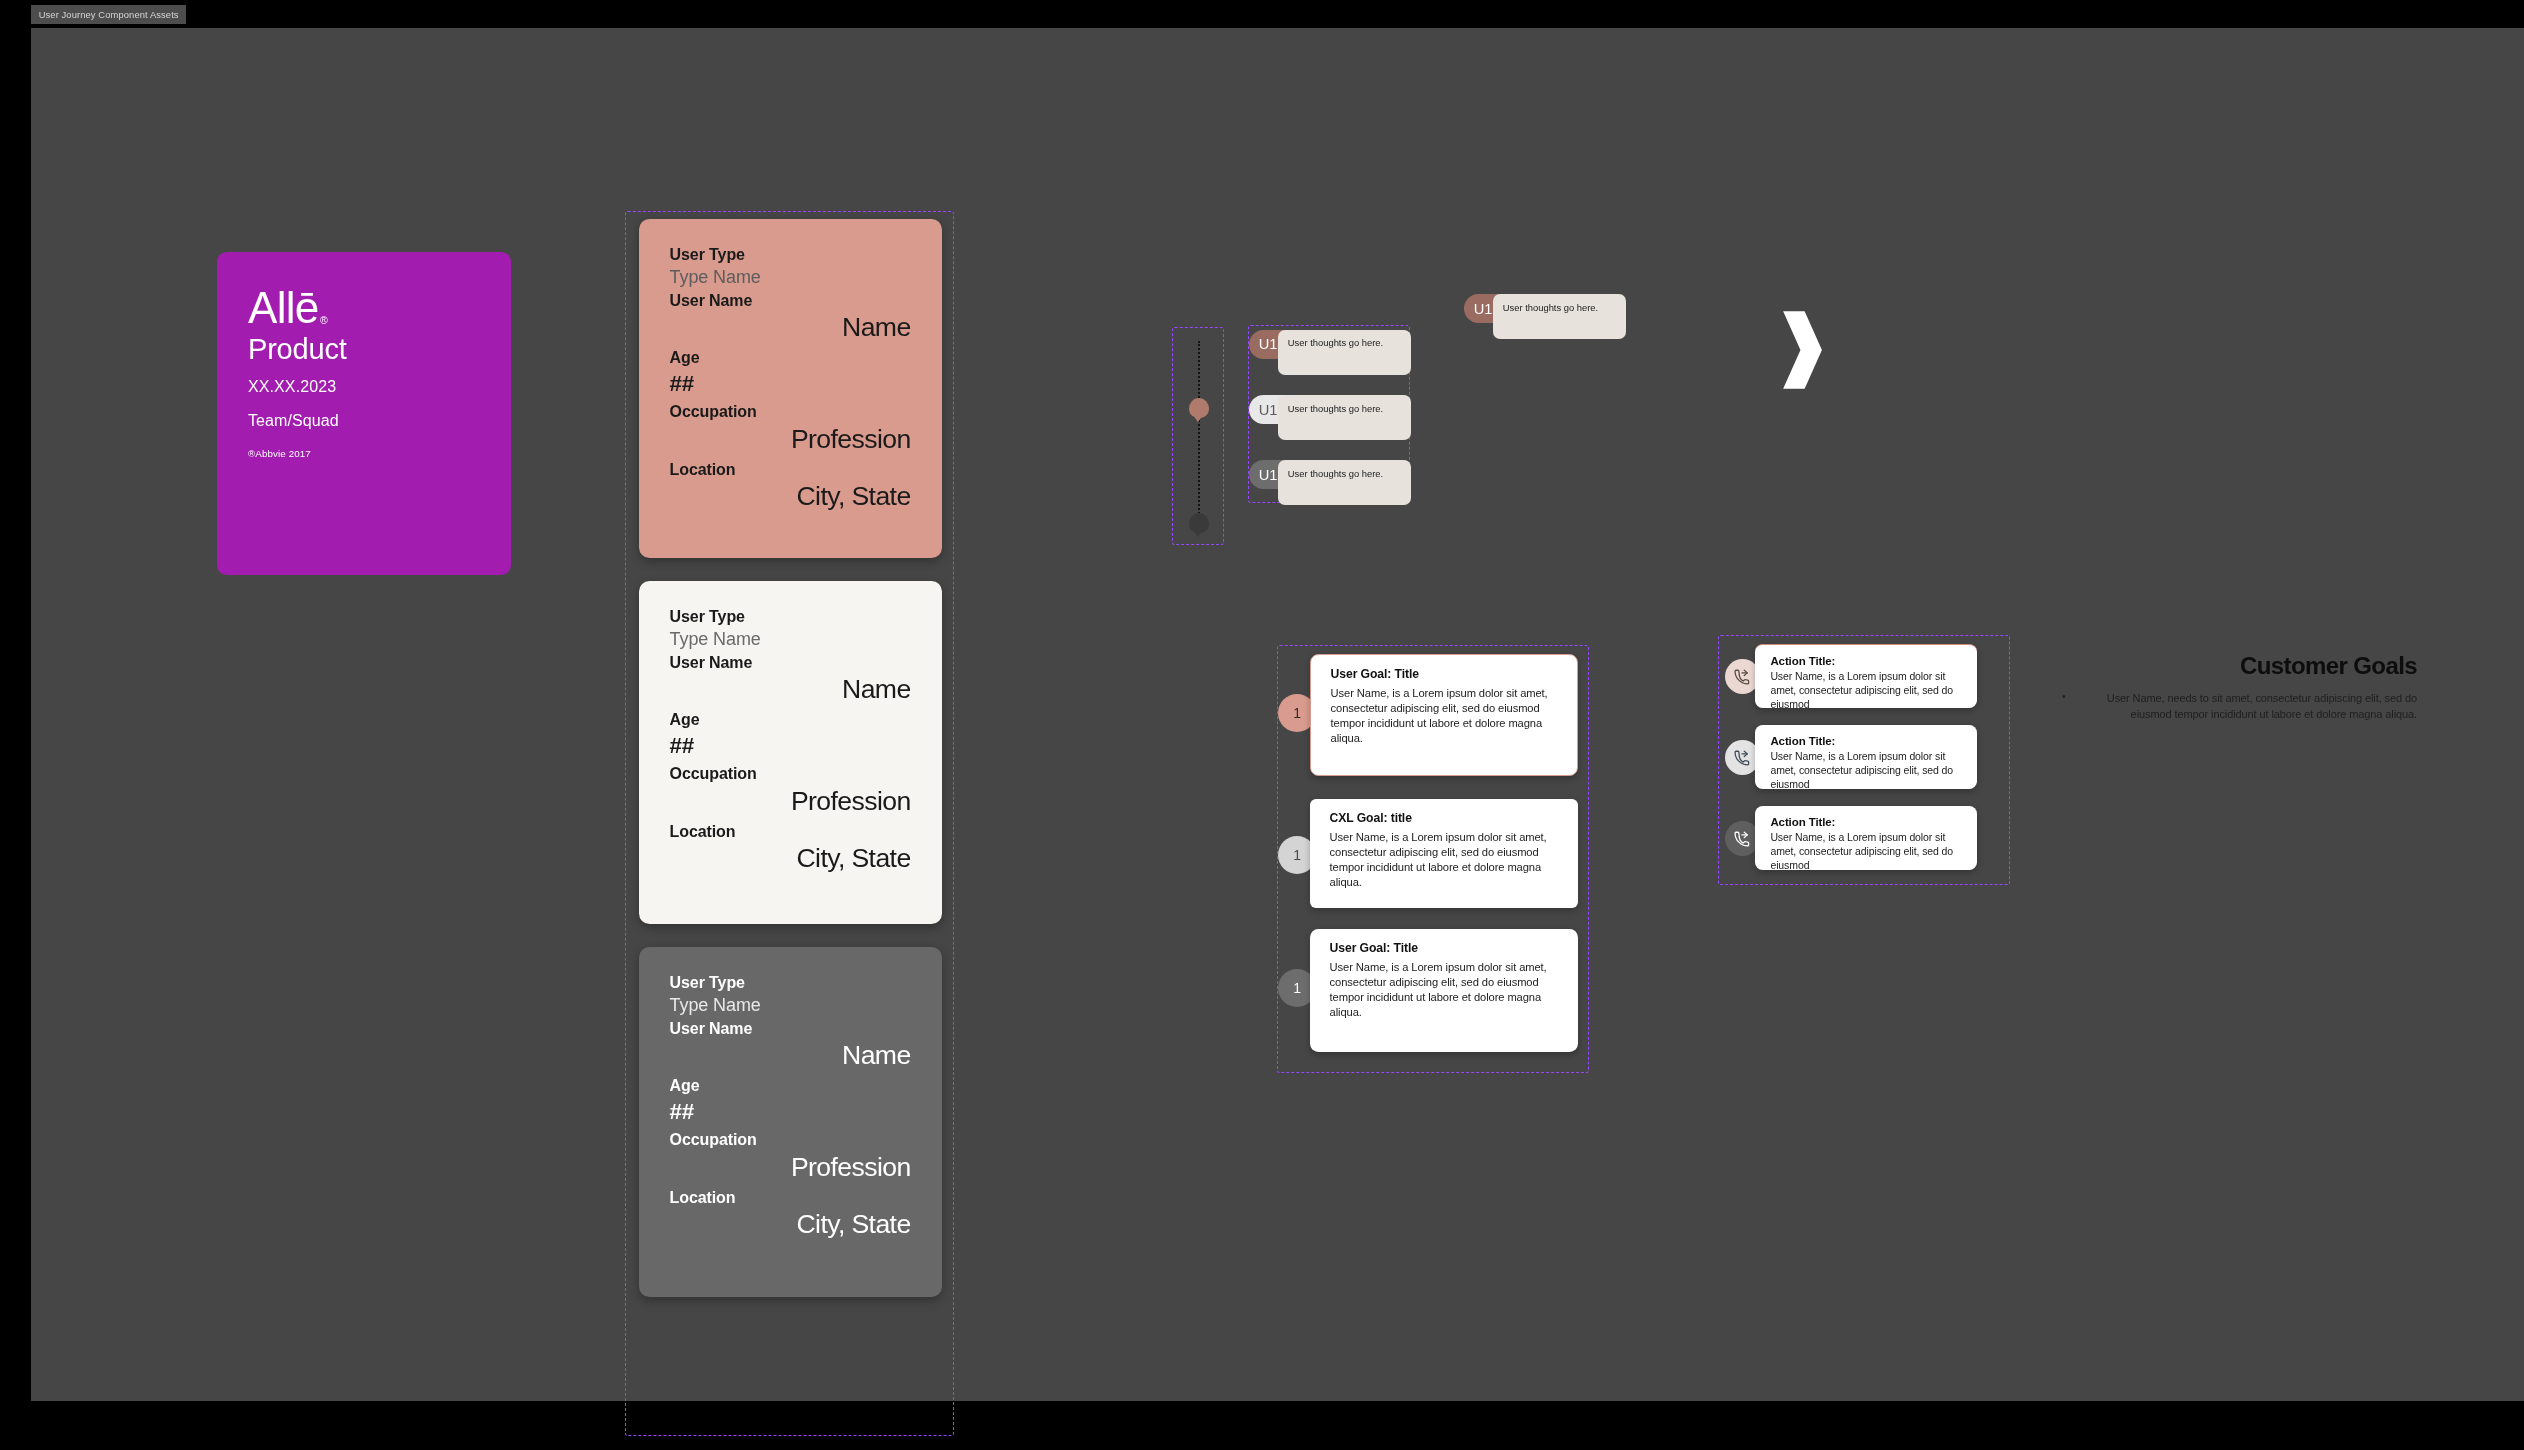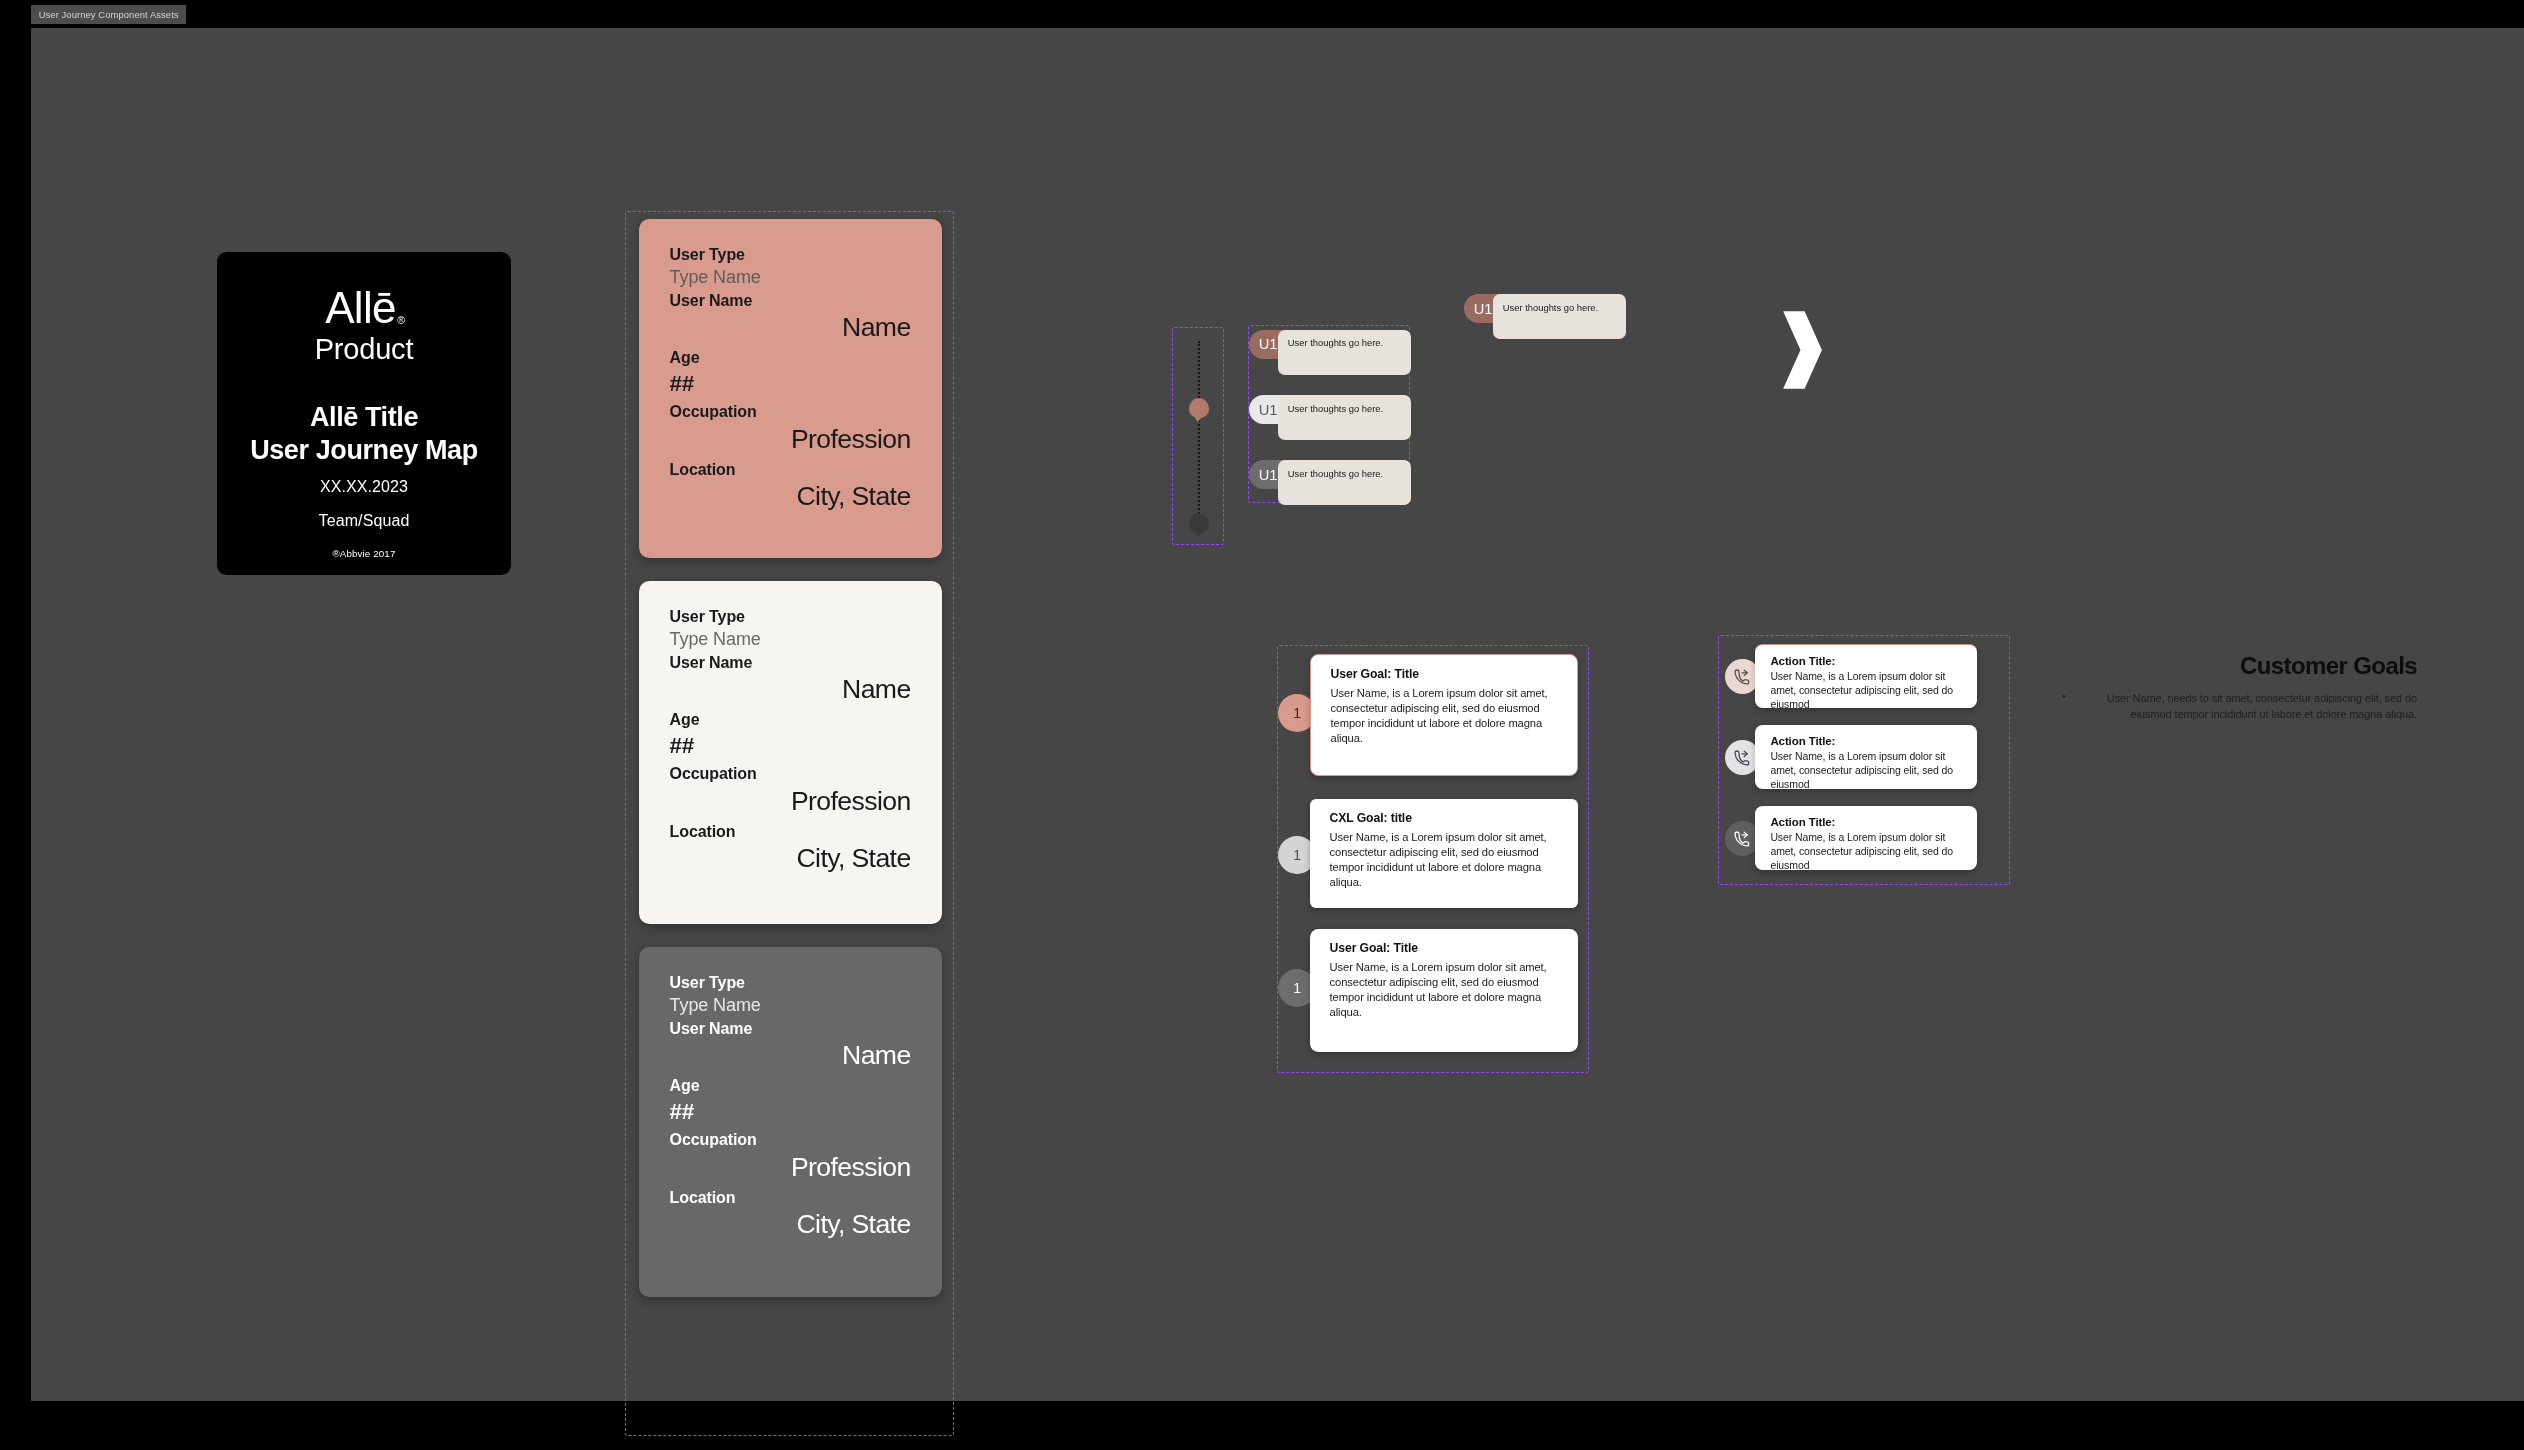--- a/index.html
+++ b/index.html
@@ -44,25 +44,24 @@
     border-radius: 2.8px;
   }
 
   
   #title-card {
     position: absolute;
     left: 186px;
     top: 224px;
     width: 294px;
     height: 323px;
-    background: #000000;
+    background: #a21caf;
     border-radius: 9.8px;
     padding: 35px 31px 0 31px;
     color: #ffffff;
-    text-align: center;
   }
   #brand-wordmark {
     font-size: 44px;
     font-weight: 400;
     line-height: .95;
     letter-spacing: -0.7px;
     position: relative;
     display: inline-block;
   }
   #brand-reg {
@@ -440,24 +439,20 @@
 
 <div id="frame-label">User Journey Component Assets</div>
 
 <div id="canvas-root">
 
   <div id="title-card">
     <div id="brand-wordmark">
       <span>Allē</span><span id="brand-reg">®</span>
     </div>
     <div id="brand-product">Product</div>
-    <div id="doc-title">
-      <div>Allē Title</div>
-      <div>User Journey Map</div>
-    </div>
     <div id="doc-date">XX.XX.2023</div>
     <div id="doc-team">Team/Squad</div>
     <div id="doc-copyright">®Abbvie 2017</div>
   </div>
 
   <div class="dashed" id="persona-group">
 
     <div class="persona-card" id="persona-card-1">
       <div class="p-label">User Type</div>
       <div class="p-type-value">Type Name</div>

